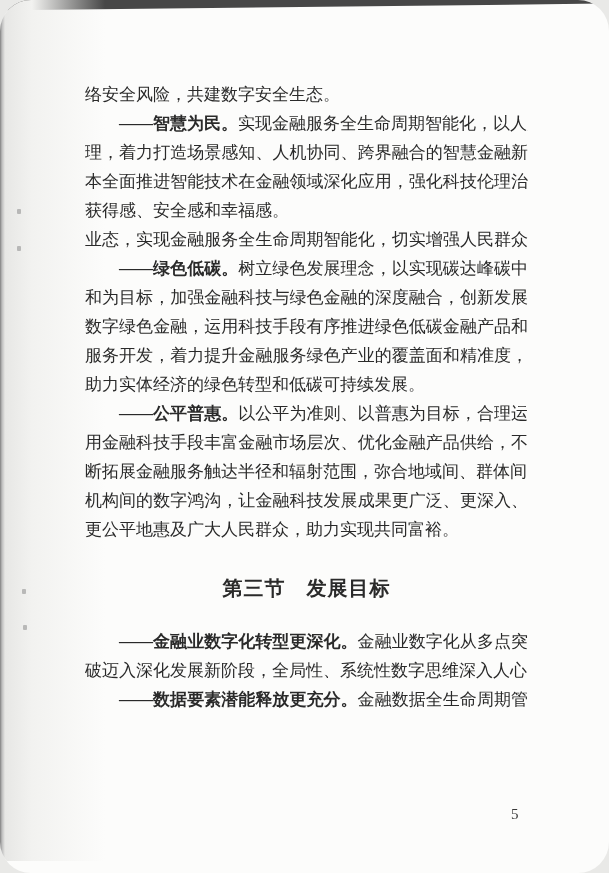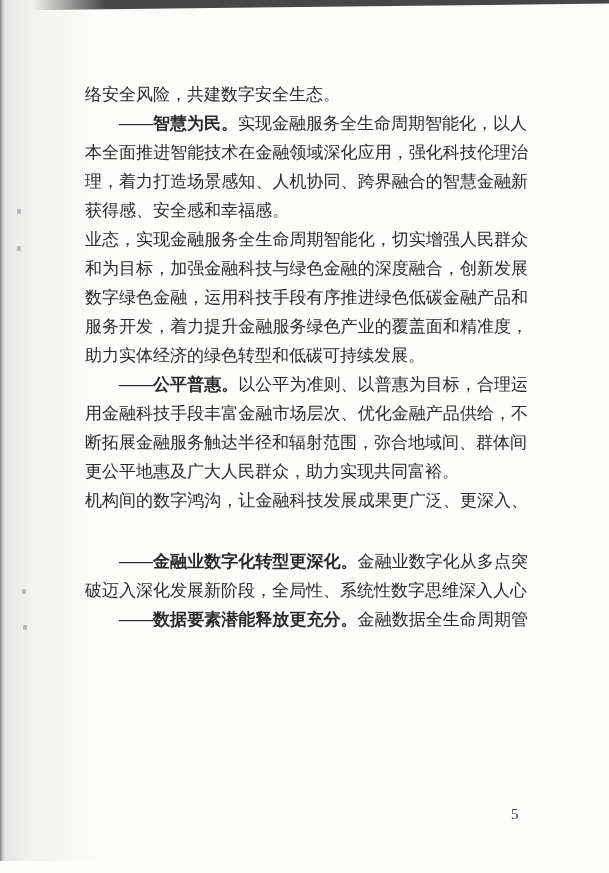--- a/index.html
+++ b/index.html
@@ -3,20 +3,21 @@
 <meta charset="utf-8">
 <style>
   html, body { margin: 0; padding: 0; background: #e9e9e7; }
   .page {
     position: relative;
     width: 609px; height: 873px;
     background: #fcfcfb;
     overflow: hidden;
     font-family: "Liberation Serif", serif;
     color: #2a2a2a;
+    border-radius: 31px;
   }
   
   .scan-top {
     position: absolute; top: 0; left: 0; width: 100%; height: 11px;
     background: #474747;
     clip-path: polygon(0 0, 100% 0, 100% 32%, 0 95%);
   }
   .scan-left {
     position: absolute; top: 0; left: 0; bottom: 12px; width: 110px;
     background: linear-gradient(to right,
@@ -39,21 +40,21 @@
   }
   .line { height: 29px; overflow: hidden; white-space: nowrap; }
   .line.justify { text-align: justify; text-align-last: justify; text-justify: inter-character; }
   .line.indent { text-indent: 34px; }
   .line .lead { font-weight: 700; }
   .heading {
     margin-top: 30px; height: 29px;
     text-align: center; font-size: 20px; font-weight: 700;
     letter-spacing: 1px;
   }
-  .block2 { margin-top: 32px; }
+  .block2 { margin-top: 24px; }
   .page-num {
     position: absolute; left: 511px; top: 806px;
     font-size: 15px; color: #3a3a3a;
   }
 </style>
 </head>
 <body>
 
 <div class="page">
 
@@ -61,34 +62,36 @@
   <div class="scan-left"></div>
   <div class="speck s1"></div>
   <div class="speck s2"></div>
   <div class="speck s3"></div>
   <div class="speck s4"></div>
 
   <div class="text-col">
 
     <div class="line"><span>络安全风险，共建数字安全生态。</span></div>
     <div class="line indent justify"><span class="lead">——智慧为民。</span><span>实现金融服务全生命周期智能化，以人为</span></div>
+    <div class="line justify"><span>理，着力打造场景感知、人机协同、跨界融合的智慧金融新</span></div>
     <div class="line justify"><span>本全面推进智能技术在金融领域深化应用，强化科技伦理治</span></div>
-    <div class="line justify"><span>理，着力打造场景感知、人机协同、跨界融合的智慧金融新</span></div>
     <div class="line"><span>获得感、安全感和幸福感。</span></div>
     <div class="line justify"><span>业态，实现金融服务全生命周期智能化，切实增强人民群众</span></div>
+    <div class="line indent justify"><span class="lead">——绿色低碳。</span><span>树立绿色发展理念，以实现碳达峰碳中</span></div>
     <div class="line justify"><span>和为目标，加强金融科技与绿色金融的深度融合，创新发展</span></div>
     <div class="line justify"><span>数字绿色金融，运用科技手段有序推进绿色低碳金融产品和</span></div>
     <div class="line justify"><span>服务开发，着力提升金融服务绿色产业的覆盖面和精准度，</span></div>
     <div class="line"><span>助力实体经济的绿色转型和低碳可持续发展。</span></div>
     <div class="line indent justify"><span class="lead">——公平普惠。</span><span>以公平为准则、以普惠为目标，合理运</span></div>
     <div class="line justify"><span>用金融科技手段丰富金融市场层次、优化金融产品供给，不</span></div>
     <div class="line justify"><span>断拓展金融服务触达半径和辐射范围，弥合地域间、群体间、</span></div>
+    <div class="line justify"><span>机构间的数字鸿沟，让金融科技发展成果更广泛、更深入、</span></div>
     <div class="line"><span>更公平地惠及广大人民群众，助力实现共同富裕。</span></div>
-    <div class="line justify"><span>机构间的数字鸿沟，让金融科技发展成果更广泛、更深入、</span></div>
 
+    <div class="heading">第三节　发展目标</div>
 
     <div class="block2">
       <div class="line indent justify"><span class="lead">——金融业数字化转型更深化。</span><span>金融业数字化从多点突</span></div>
       <div class="line justify"><span>破迈入深化发展新阶段，全局性、系统性数字思维深入人心，</span></div>
       <div class="line indent justify"><span class="lead">——数据要素潜能释放更充分。</span><span>金融数据全生命周期管</span></div>
     </div>
 
   </div>
 
   <div class="page-num">5</div>

